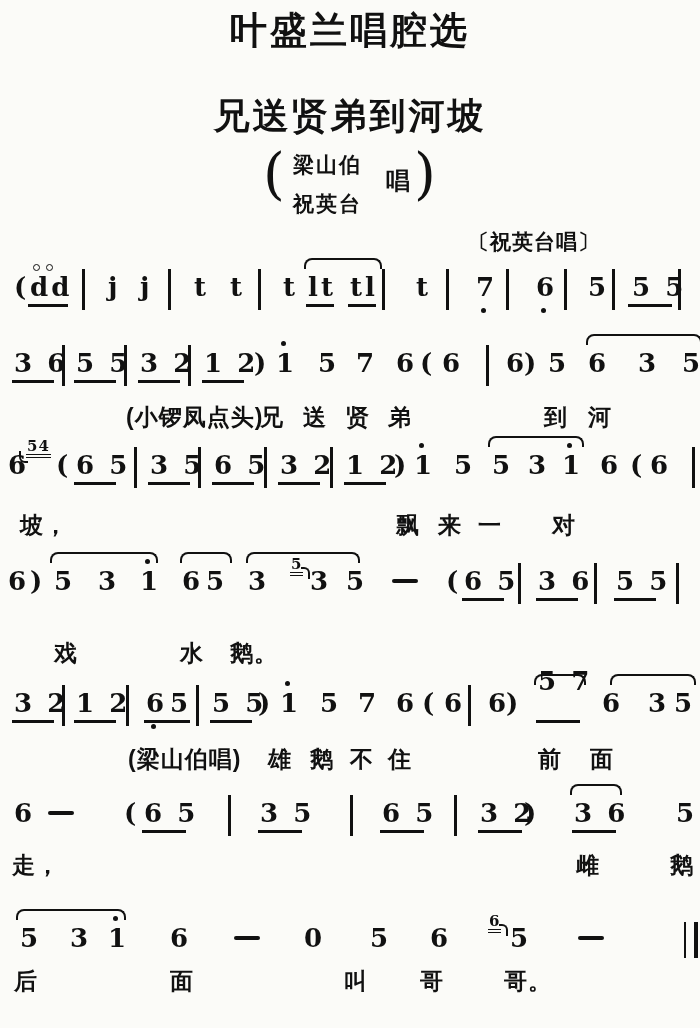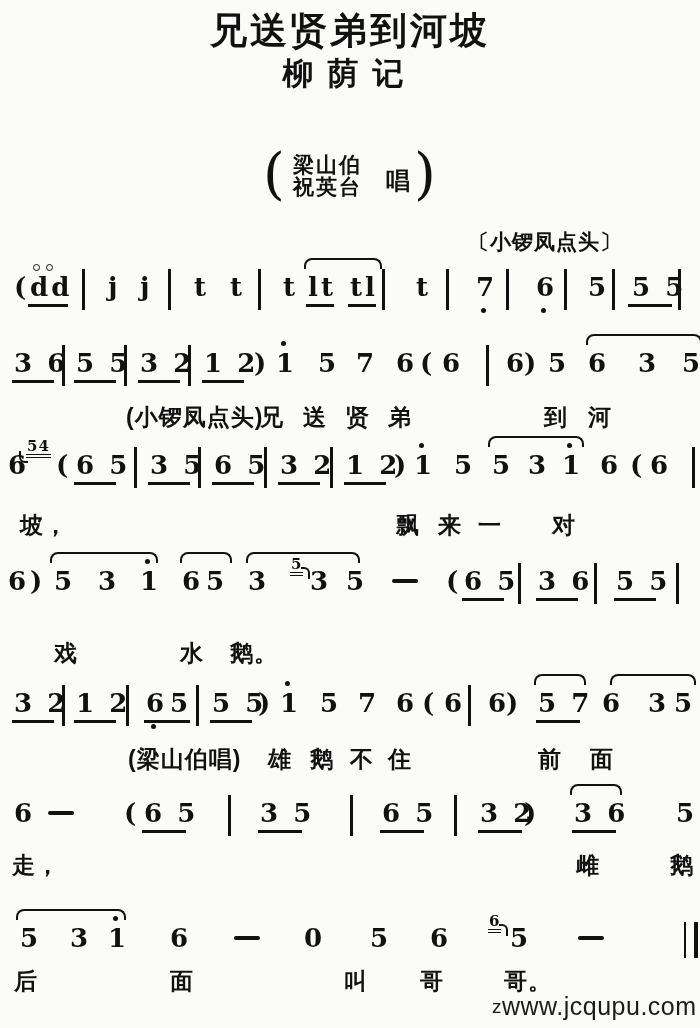--- a/index.html
+++ b/index.html
@@ -29,32 +29,32 @@
   .dash{position:absolute;height:4px;background:#111;border-radius:2px;}
   .fin{position:absolute;width:8px;height:36px;border-left:2.5px solid #111;border-right:4.5px solid #111;}
   .lyr{position:absolute;font-size:23px;font-weight:700;white-space:pre;letter-spacing:1px;}
   .wm{position:absolute;top:992px;left:492px;font-size:25px;color:#1b1b1b;letter-spacing:0.5px;}
   .wm .pre{font-size:19px;vertical-align:2px;}
 </style>
 </head>
 <body>
 
 <div class="page">
-  <div class="ttl t1">兄送贤弟到河坡</div>
-  <div class="ttl t2">柳荫记</div>
+  <div class="ttl t1">叶盛兰唱腔选</div>
+  <div class="ttl t3">兄送贤弟到河坡</div>
 
   <div>
     <span class="bigp" style="left:263px;top:146px;">(</span>
     <span class="sname" style="left:293px;top:151px;">梁山伯</span>
-    <span class="sname" style="left:293px;top:173px;">祝英台</span>
+    <span class="sname" style="left:293px;top:190px;">祝英台</span>
     <span class="chang" style="left:386px;top:165px;">唱</span>
     <span class="bigp" style="left:414px;top:146px;">)</span>
   </div>
 
-  <div class="seclab" style="left:468px;">〔小锣凤点头〕</div>
+  <div class="seclab" style="left:468px;">〔祝英台唱〕</div>
 
   <div id="score">
       <span class="note" style="left: 14px; top: 274px;">(</span>
       <span class="note" style="left: 30px; top: 274px;">dd</span>
       <div class="ring" style="left: 33px; top: 264px;"></div>
       <div class="ring" style="left: 46px; top: 264px;"></div>
       <span class="note" style="left: 108px; top: 274px;">j</span>
       <span class="note" style="left: 140px; top: 274px;">j</span>
       <span class="note" style="left: 194px; top: 274px;">t</span>
       <span class="note" style="left: 230px; top: 274px;">t</span>
@@ -189,21 +189,21 @@
       <span class="note" style="left: 258px; top: 690px;">)</span>
       <span class="note" style="left: 280px; top: 690px;">1</span>
       <div class="dot" style="left: 285px; top: 681px;"></div>
       <span class="note" style="left: 320px; top: 690px;">5</span>
       <span class="note" style="left: 358px; top: 690px;">7</span>
       <span class="note" style="left: 396px; top: 690px;">6</span>
       <span class="note" style="left: 422px; top: 690px;">(</span>
       <span class="note" style="left: 444px; top: 690px;">6</span>
       <span class="note" style="left: 488px; top: 690px;">6</span>
       <span class="note" style="left: 506px; top: 690px;">)</span>
-      <span class="note" style="left: 538px; top: 690px;">5 7</span>
+      <span class="note" style="left: 538px; top: 668px;">5 7</span>
       <span class="note" style="left: 602px; top: 690px;">6</span>
       <span class="note" style="left: 648px; top: 690px;">3</span>
       <span class="note" style="left: 674px; top: 690px;">5</span>
       <div class="bar" style="left: 62px; top: 685px;"></div>
       <div class="bar" style="left: 126px; top: 685px;"></div>
       <div class="bar" style="left: 196px; top: 685px;"></div>
       <div class="bar" style="left: 468px; top: 685px;"></div>
       <div class="und" style="left: 12px; top: 720px; width: 42px;"></div>
       <div class="und" style="left: 74px; top: 720px; width: 42px;"></div>
       <div class="und" style="left: 144px; top: 720px; width: 46px;"></div>
@@ -254,14 +254,13 @@
       <div class="dash" style="left: 578px; top: 936px; width: 26px;"></div>
       <div class="fin" style="left: 684px; top: 922px;"></div>
       <div class="slur" style="left: 16px; top: 909px; width: 106px;"></div>
       <div class="lyr" style="left: 14px; top: 966px;">后</div>
       <div class="lyr" style="left: 170px; top: 966px;">面</div>
       <div class="lyr" style="left: 344px; top: 966px;">叫</div>
       <div class="lyr" style="left: 420px; top: 966px;">哥</div>
       <div class="lyr" style="left: 504px; top: 966px;">哥。</div>
     </div>
 
-  <div class="wm"><span class="pre">z</span><span>www.jcqupu.com</span></div>
 </div>
 
 </body></html>

